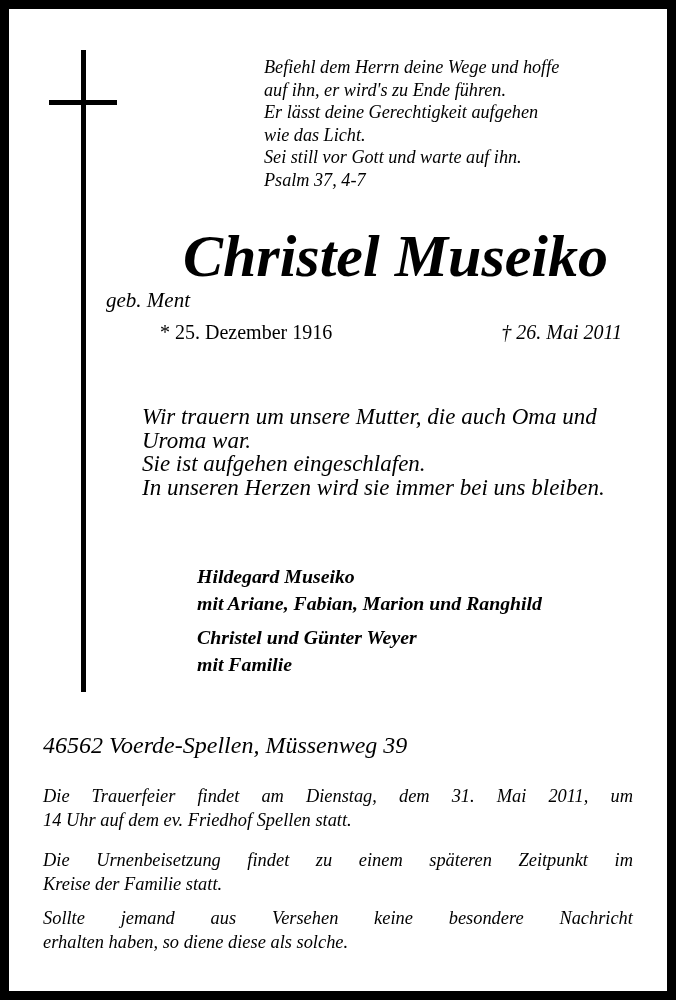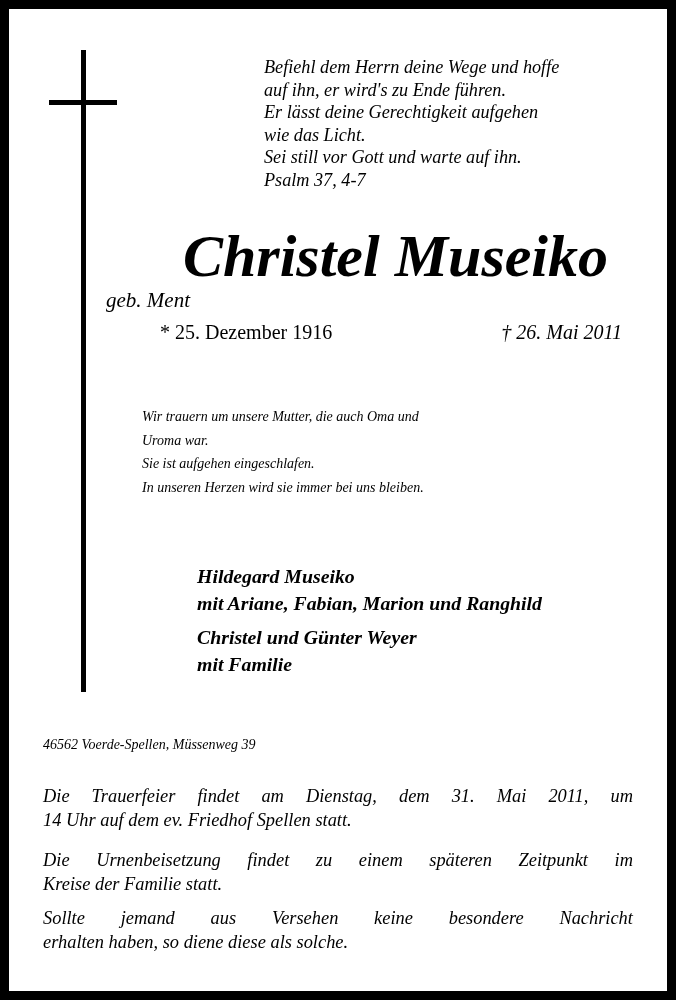--- a/index.html
+++ b/index.html
@@ -29,32 +29,32 @@
     .birth {
       position: absolute; left: 160px; top: 319px;
       font-size: 20px; line-height: 26px; white-space: nowrap;
     }
     .death {
       position: absolute; right: 54px; top: 319px;
       font-style: italic; font-size: 20px; line-height: 26px; white-space: nowrap;
     }
     .mourning {
       position: absolute; left: 142px; top: 405px; width: 490px;
-      font-style: italic; font-size: 14px; line-height: 23.5px;
+      font-style: italic; font-size: 23px; line-height: 23.5px;
     }
     .mourning .line { display: block; white-space: nowrap; }
     .family {
       position: absolute; left: 197px; top: 563px;
       font-style: italic; font-weight: bold; font-size: 19.8px; line-height: 27px;
     }
     .family .line { display: block; white-space: nowrap; }
     .family .group + .group { margin-top: 7px; }
     .address {
       position: absolute; left: 43px; top: 733px;
-      font-style: italic; font-size: 14px; line-height: 24px; white-space: nowrap;
+      font-style: italic; font-size: 24px; line-height: 24px; white-space: nowrap;
     }
     .info {
       position: absolute; left: 43px; width: 590px;
       font-style: italic; font-size: 18.4px; line-height: 24px; text-align: justify;
     }
     .info .line { display: block; white-space: nowrap; }
     .info .just { display: flex; justify-content: space-between; white-space: nowrap; }
     .info1 { top: 784px; }
     .info2 { top: 848px; }
     .info3 { top: 906px; }

